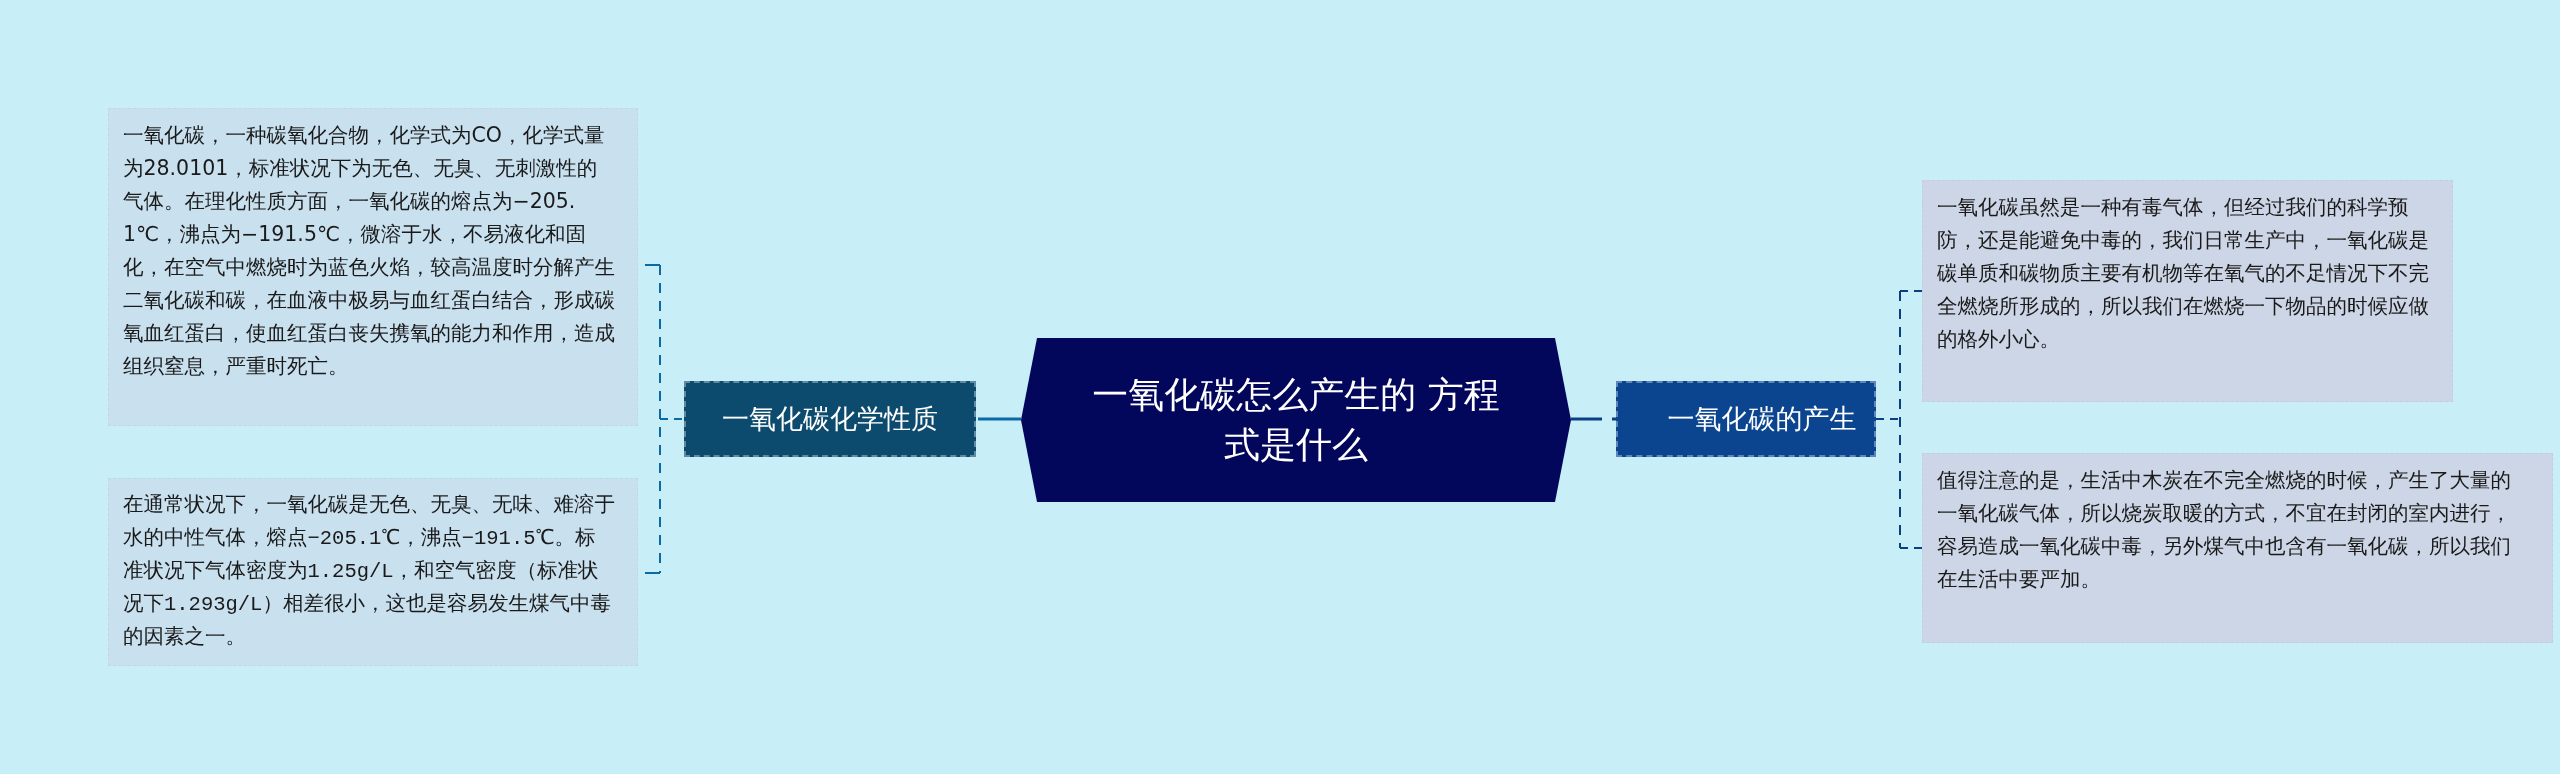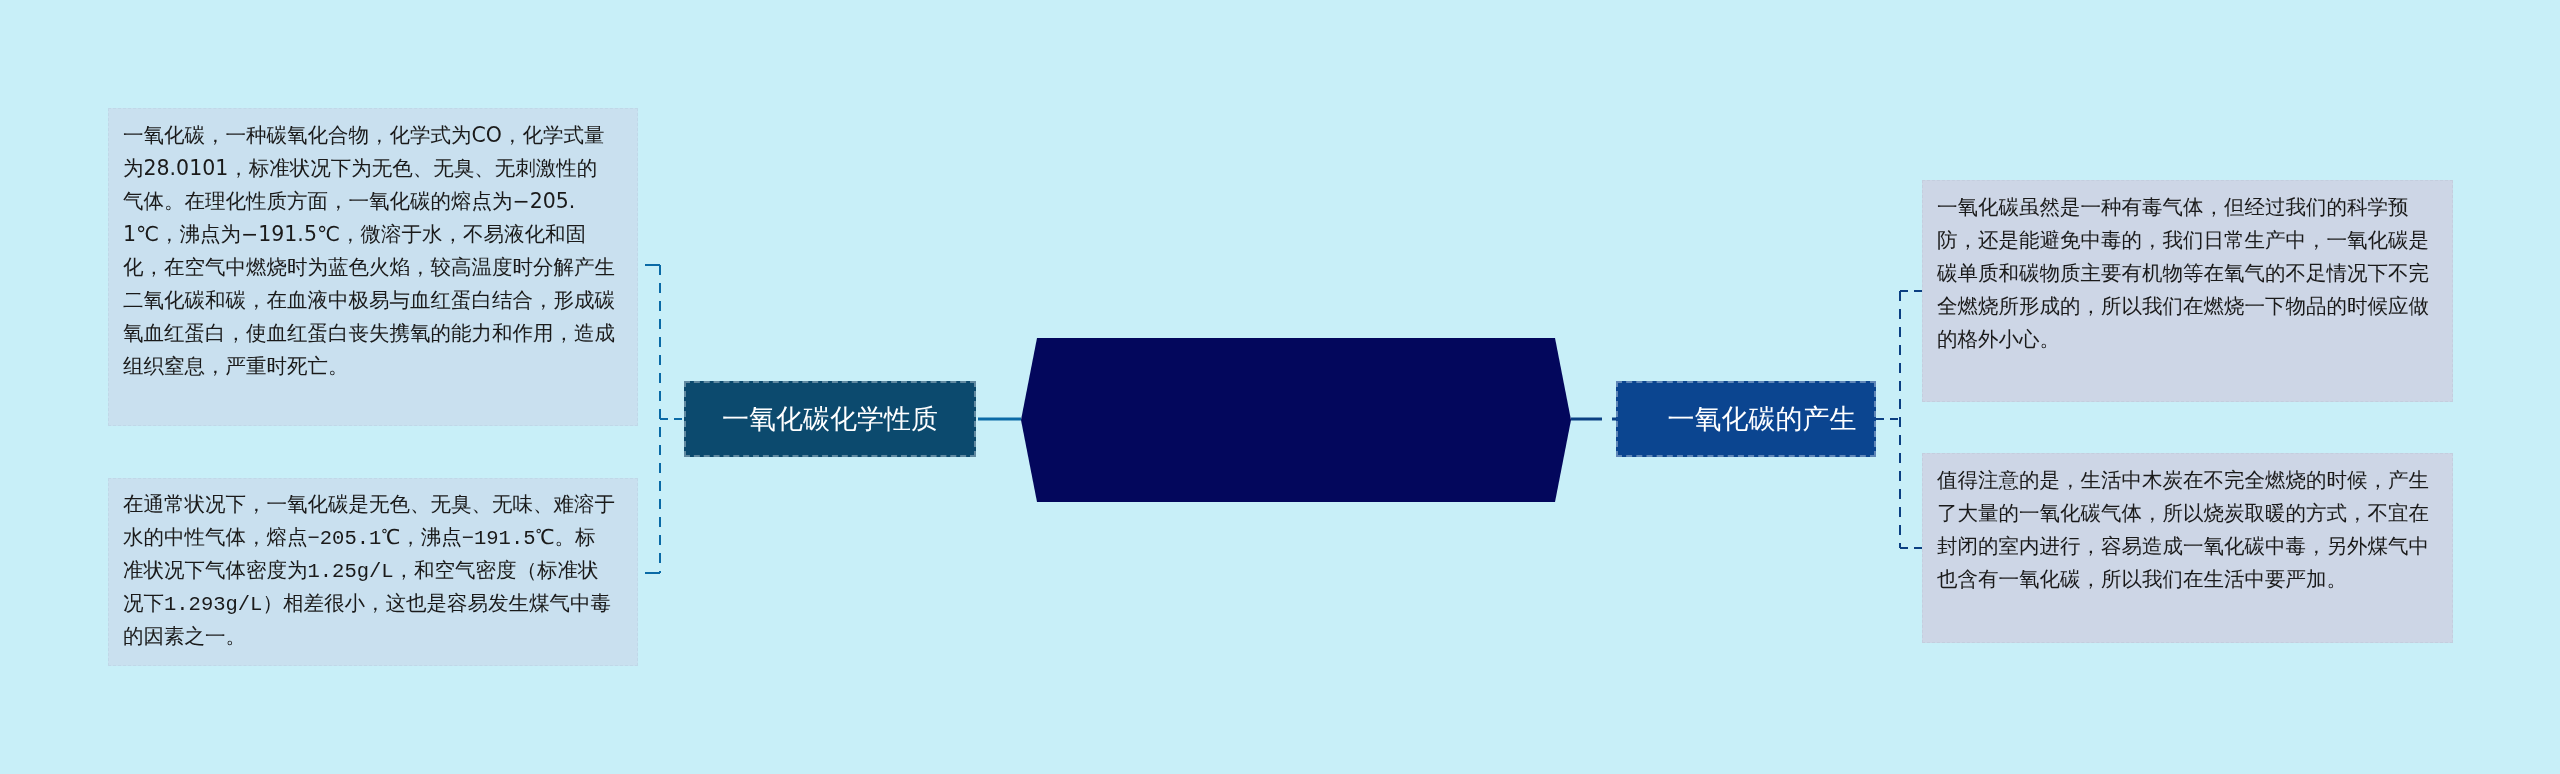--- a/index.html
+++ b/index.html
@@ -77,25 +77,26 @@
 </div>
 
 <div class="abs branch left-b" style="left:684px;top:381px;width:292px;height:76px;">
   <span>一氧化碳化学性质</span>
 </div>
 
 <div class="abs center">
   <svg width="550" height="164" viewBox="0 0 550 164">
     <polygon points="16,0 534,0 550,82 534,164 16,164 0,82" fill="#03075c"></polygon>
   </svg>
+  <div class="center-text">一氧化碳怎么产生的 方程式是什么</div>
 </div>
 
 <div class="abs branch right-b" style="left:1616px;top:381px;width:260px;height:76px;">
   <span>一氧化碳的产生</span>
 </div>
 
 <div class="abs leaf right" style="left:1922px;top:180px;width:531px;height:222px;">
   <span>一氧化碳虽然是一种有毒气体，但经过我们的科学预防，还是能避免中毒的，我们日常生产中，一氧化碳是碳单质和碳物质主要有机物等在氧气的不足情况下不完全燃烧所形成的，所以我们在燃烧一下物品的时候应做的格外小心。</span>
 </div>
 
-<div class="abs leaf right" style="left:1922px;top:453px;width:531px;height:190px;">
+<div class="abs leaf right" style="left:1922px;top:453px;width:631px;height:190px;">
   <span>值得注意的是，生活中木炭在不完全燃烧的时候，产生了大量的一氧化碳气体，所以烧炭取暖的方式，不宜在封闭的室内进行，容易造成一氧化碳中毒，另外煤气中也含有一氧化碳，所以我们在生活中要严加。</span>
 </div>
 
 </body></html>

